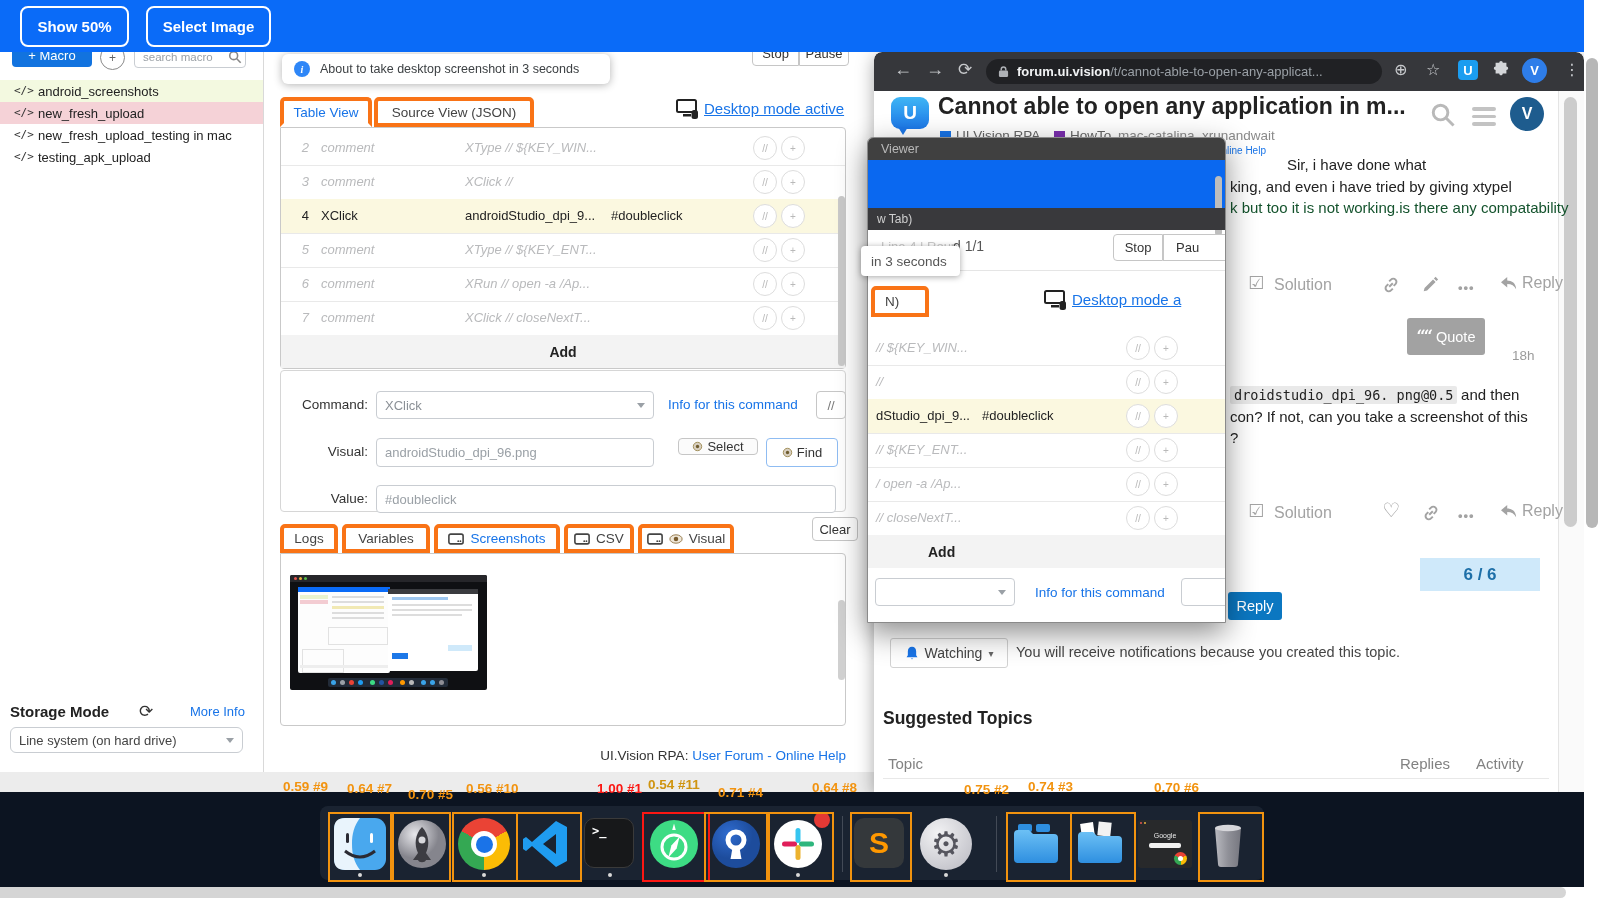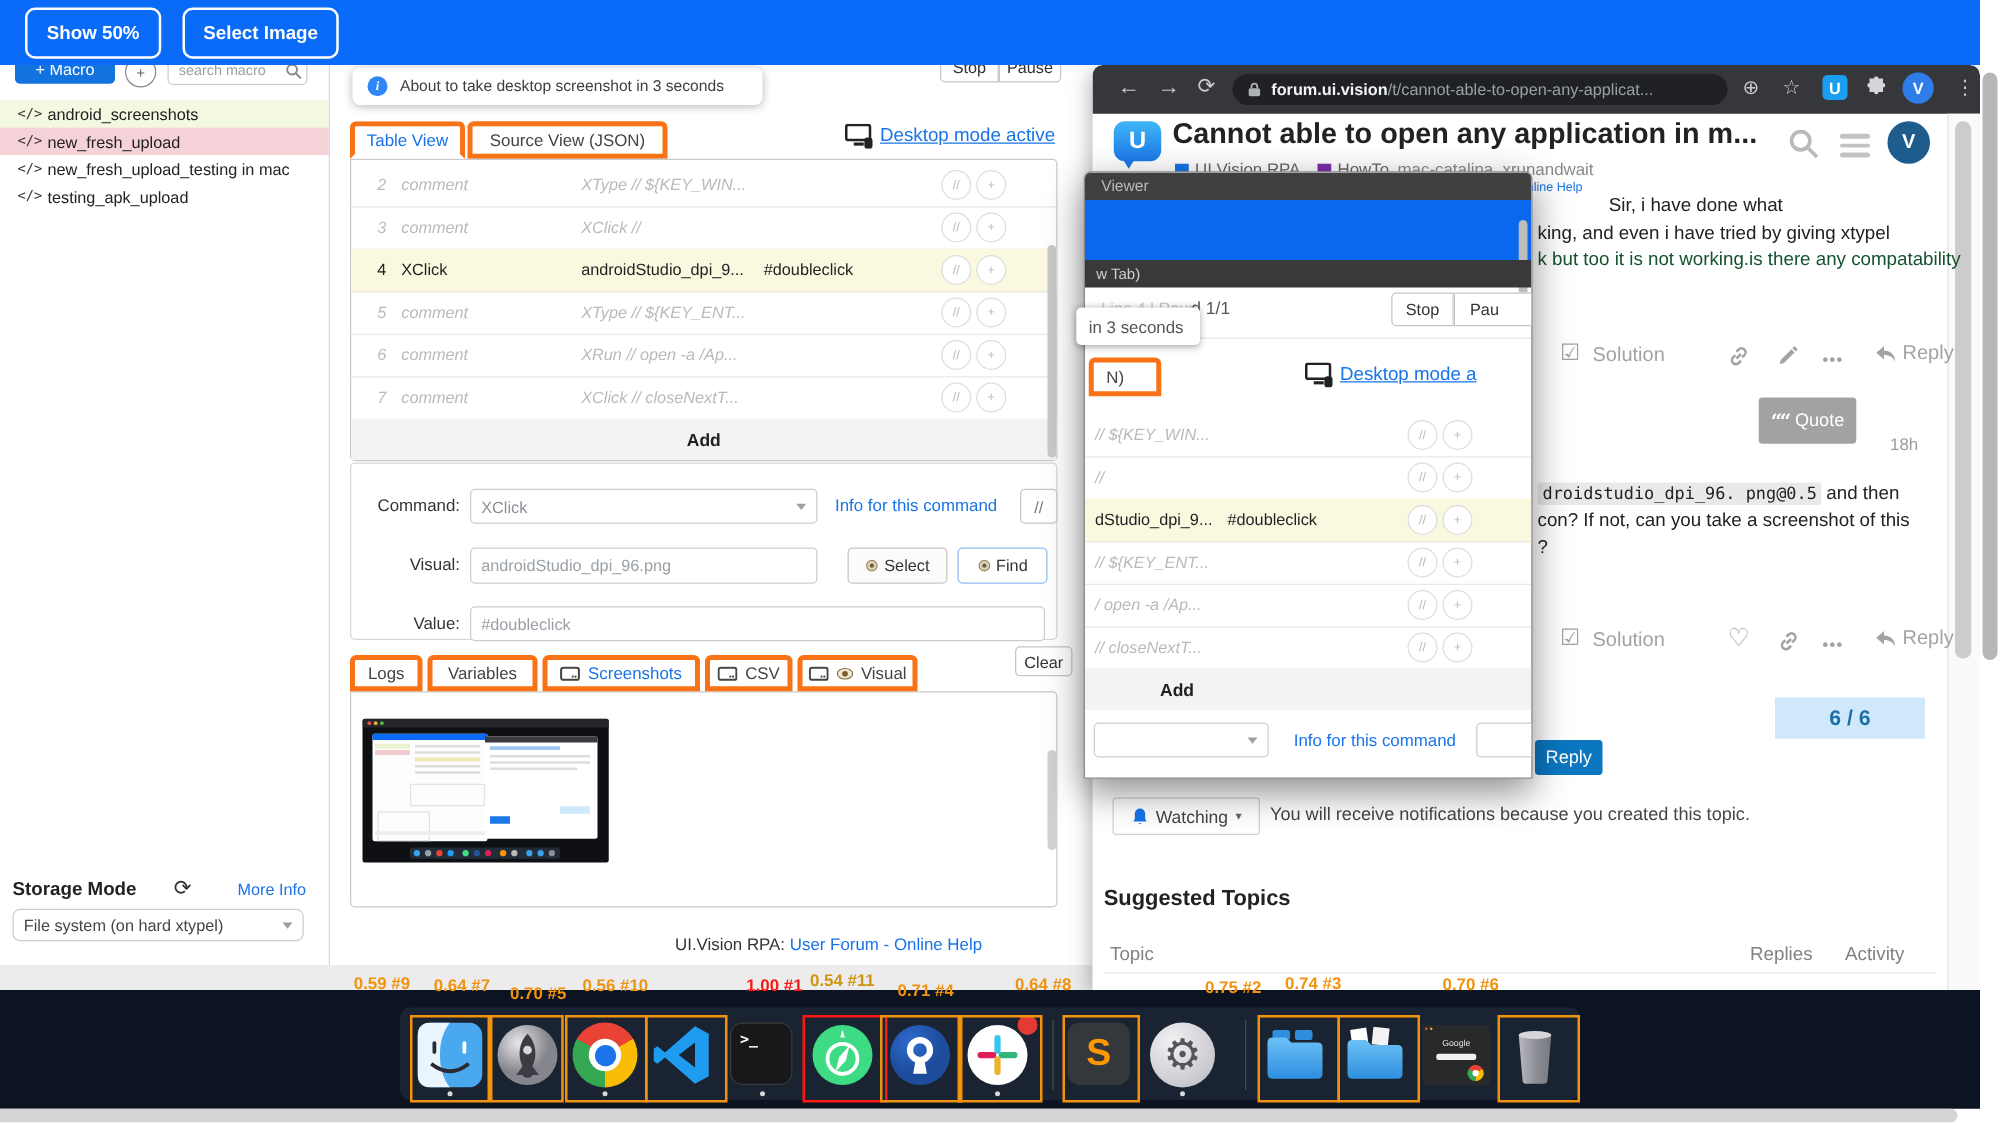--- a/index.html
+++ b/index.html
@@ -89,21 +89,21 @@
     <span class="mono abs" style="left:14px;top:4px;font-size:11px;color:#333">&lt;/&gt;</span>
     <span class="abs" style="left:38px;top:4px;font-size:13px;color:#222">testing_apk_upload</span>
   </div>
 
   <div class="abs" style="left:263px;top:52px;width:1px;height:720px;background:#d9d9d9;z-index:2"></div>
 
   <div class="abs" style="left:10px;top:703px;font-size:15px;font-weight:bold;color:#222;z-index:2">Storage Mode</div>
   <div class="abs" style="left:139px;top:701px;font-size:17px;color:#333;z-index:2">⟳</div>
   <a class="link abs" style="left:190px;top:704px;font-size:13px;z-index:2">More Info</a>
   <div class="selbox abs" style="left:10px;top:727px;width:233px;height:26px;border-radius:6px;z-index:2">
-    <span style="color:#444;font-size:13px">File system (on hard xtypel)</span>
+    <span style="color:#444;font-size:13px">Line system (on hard drive)</span>
     <span class="chev"></span>
   </div>
 
   <div class="abs ghosttxt" style="left:500px;top:56px;z-index:2">Line 4 | Round 1/1</div>
   <div class="btn abs" style="left:752px;top:40px;width:47px;height:26px;border-radius:4px 0 0 4px;z-index:2">Stop</div>
   <div class="btn abs" style="left:799px;top:40px;width:50px;height:26px;border-radius:0 4px 4px 0;z-index:2">Pause</div>
 
   <div class="abs" style="left:282px;top:54px;width:328px;height:30px;background:#fff;border-radius:6px;box-shadow:0 1px 8px rgba(0,0,0,.3);z-index:40;display:flex;align-items:center;padding-left:12px;box-sizing:border-box">
     <span class="avatar" style="width:16px;height:16px;background:#2e86f7;font-size:10px;font-style:italic;font-family:'Liberation Serif',serif">i</span>
     <span style="margin-left:10px;font-size:12.5px;color:#3c4043">About to take desktop screenshot in 3 seconds</span>
@@ -174,21 +174,21 @@
   <div class="abs" style="left:280px;top:397px;width:88px;text-align:right;font-size:13.5px;color:#333;z-index:3">Command:</div>
   <div class="selbox abs" style="left:376px;top:391px;width:278px;height:28px;z-index:3">
     <span>XClick</span>
     <span class="chev"></span>
   </div>
   <a class="link abs" style="left:668px;top:397px;font-size:13.5px;z-index:3">Info for this command</a>
   <div class="btn abs" style="left:816px;top:391px;width:30px;height:28px;color:#777;z-index:3">//</div>
 
   <div class="abs" style="left:280px;top:444px;width:88px;text-align:right;font-size:13.5px;color:#333;z-index:3">Visual:</div>
   <input class="inp abs" style="left: 376px; top: 438px; width: 278px; height: 29px; z-index: 3;" placeholder="androidStudio_dpi_96.png">
-  <div class="btn abs" style="left:678px;top:438px;width:80px;height:29px;gap:4px;background:#fbfbfb;z-index:3">
+  <div class="btn abs" style="left:678px;top:438px;width:80px;height:17px;gap:4px;background:#fbfbfb;z-index:3">
     <svg width="11" height="11" viewBox="0 0 12 12">
         <circle cx="6" cy="6" r="4.6" fill="#d8cfc0" stroke="#9c8a52"></circle>
         <circle cx="6" cy="6" r="1.8" fill="#6f5c2e"></circle>
       </svg>
     <span>Select</span>
   </div>
   <div class="btn abs" style="left:766px;top:438px;width:72px;height:29px;gap:4px;border-color:#8fbcf2;z-index:3">
     <svg width="11" height="11" viewBox="0 0 12 12">
         <circle cx="6" cy="6" r="4.6" fill="#d8cfc0" stroke="#9c8a52"></circle>
         <circle cx="6" cy="6" r="1.8" fill="#6f5c2e"></circle>
@@ -274,21 +274,21 @@
       <span style="position:absolute;left:51px;top:2px;width:5px;height:5px;border-radius:50%;background:#2353a0"></span>
       <span style="position:absolute;left:60px;top:2px;width:5px;height:5px;border-radius:50%;background:#e01e5a"></span>
       <span style="position:absolute;left:72px;top:2px;width:5px;height:5px;border-radius:50%;background:#ff9800"></span>
       <span style="position:absolute;left:81px;top:2px;width:5px;height:5px;border-radius:50%;background:#b9b9b9"></span>
       <span style="position:absolute;left:93px;top:2px;width:5px;height:5px;border-radius:50%;background:#3aa3e8"></span>
       <span style="position:absolute;left:102px;top:2px;width:5px;height:5px;border-radius:50%;background:#3aa3e8"></span>
       <span style="position:absolute;left:111px;top:2px;width:5px;height:5px;border-radius:50%;background:#8e8e95"></span>
     </div>
   </div>
 
-  <div class="abs" style="left:540px;top:748px;width:286px;font-size:13.5px;z-index:2">
+  <div class="abs" style="left:560px;top:748px;width:286px;text-align:right;font-size:13.5px;z-index:2">
     <span style="color:#333">UI.Vision RPA:</span>
     <a class="link">User Forum</a>
     <span style="color:#1874e8">-</span>
     <a class="link">Online Help</a>
   </div>
   <div class="abs" style="left:0;top:772px;width:874px;height:20px;background:#ececec;z-index:2"></div>
 
   <div class="abs" style="left:874px;top:52px;width:710px;height:740px;background:#fff;border-radius:8px 8px 0 0;box-shadow:0 4px 18px rgba(0,0,0,.35);overflow:hidden;z-index:5">
 
     <div class="abs" style="left:0;top:0;width:710px;height:39px;background:#36373b;border-radius:8px 8px 0 0">

